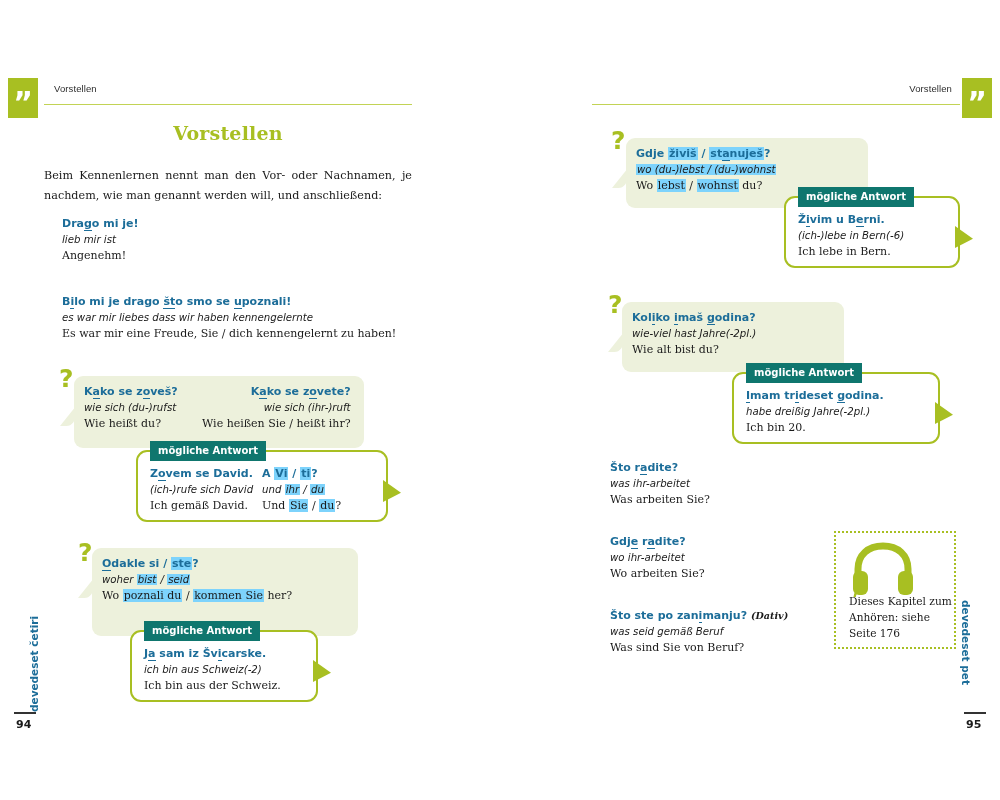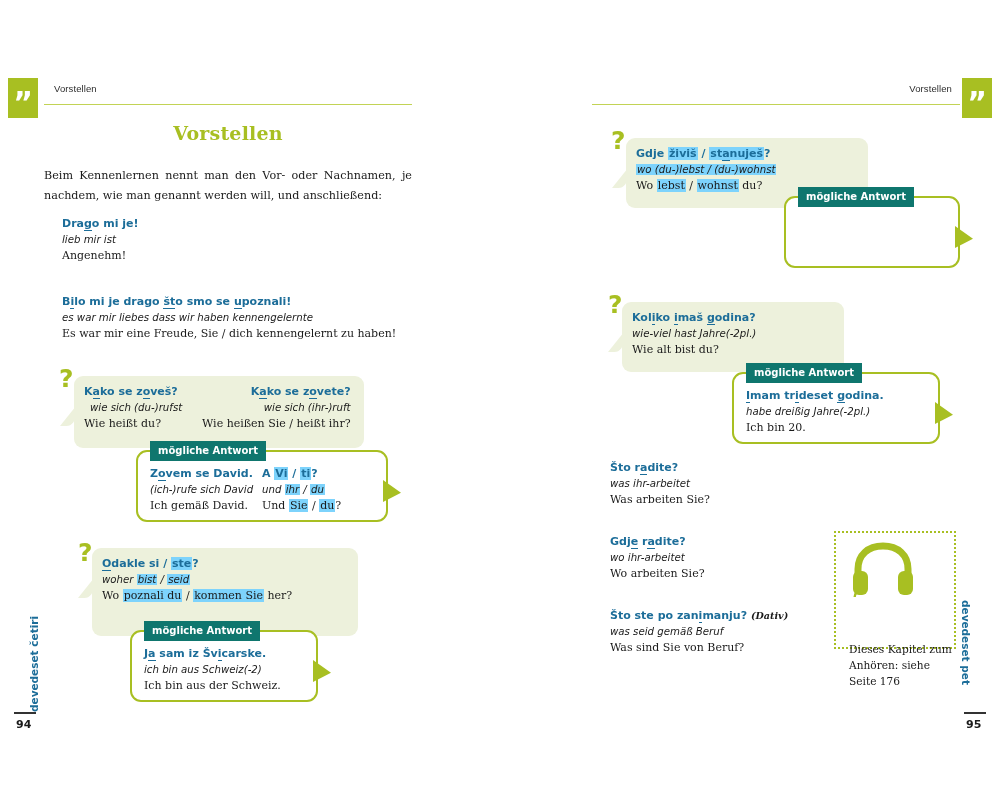--- a/index.html
+++ b/index.html
@@ -174,21 +174,20 @@
   }
   .audiobox .hp { position: absolute; left: 14px; top: 8px; }
   .audiotext {
     position: absolute;
     left: 13px; top: 60px;
     width: 104px;
     font-family: "DejaVu Serif", serif;
     font-size: 10.6px;
     line-height: 16px;
     color: #1a1a1a;
-    margin-top: 48px;
   }
 
   
   .folio-rule {
     position: absolute;
     width: 22px; height: 2px; background: #333;
   }
   .folio-num {
     position: absolute;
     font-family: "DejaVu Sans", sans-serif;
@@ -228,21 +227,21 @@
   <div class="phrase" style="left:62px; top:294px;">
     <div class="ph-src">B<u class="acc">i</u>lo mi je drago <u class="acc">št</u>o smo se <u class="acc">u</u>poznali!</div>
     <div class="ph-lit">es war mir liebes dass wir haben kennengelernte</div>
     <div class="ph-de">Es war mir eine Freude, Sie / dich kennengelernt zu haben!</div>
   </div>
 
   <div class="qmark" style="left:59px; top:366px;">?</div>
   <div class="qbubble" style="left:74px; top:376px; width:290px; height:72px;">
     <div class="phrase" style="left:0px; top:8px;">
       <div class="ph-src" style="margin-left:10px;">K<u class="acc">a</u>ko se z<u class="acc">o</u>veš?</div>
-      <div class="ph-lit" style="margin-left:16px;">wie sich (du-)rufst</div>
+      <div class="ph-lit" style="margin-left:10px;">wie sich (du-)rufst</div>
       <div class="ph-de" style="margin-left:10px;">Wie heißt du?</div>
     </div>
     <div class="phrase" style="left:128px; top:8px;text-align:right;">
       <div class="ph-src">K<u class="acc">a</u>ko se z<u class="acc">o</u>vete?</div>
       <div class="ph-lit">wie sich (ihr-)ruft</div>
       <div class="ph-de">Wie heißen Sie / heißt ihr?</div>
     </div>
   </div>
 
   <div class="abubble" style="left:136px; top:450px; width:252px; height:72px;">
@@ -292,20 +291,25 @@
     <div class="phrase" style="left:10px; top:8px;">
       <div class="ph-src">Gdje <span class="hl">živiš</span> / <span class="hl">st<u class="acc">a</u>nuješ</span>?</div>
       <div class="ph-lit"><span class="hl">wo (du-)lebst / (du-)wohnst</span></div>
       <div class="ph-de">Wo <span class="hl">lebst</span> / <span class="hl">wohnst</span> du?</div>
     </div>
   </div>
 
   <div class="abubble" style="left:784px; top:196px; width:176px; height:72px;">
     <div class="alabel">mögliche Antwort</div>
     <div class="tail" style="top:28px;"></div>
+    <div class="phrase" style="left:12px; top:14px;">
+      <div class="ph-src">Ž<u class="acc">i</u>vim u B<u class="acc">e</u>rni.</div>
+      <div class="ph-lit">(ich-)lebe in Bern(-6)</div>
+      <div class="ph-de">Ich lebe in Bern.</div>
+    </div>
   </div>
 
   <div class="qmark" style="left:608px; top:292px;">?</div>
   <div class="qbubble" style="left:622px; top:302px; width:222px; height:70px;">
     <div class="phrase" style="left:10px; top:8px;">
       <div class="ph-src">Kol<u class="acc">i</u>ko <u class="acc">i</u>maš <u class="acc">g</u>odina?</div>
       <div class="ph-lit">wie-viel hast Jahre(-2pl.)</div>
       <div class="ph-de">Wie alt bist du?</div>
     </div>
   </div>

